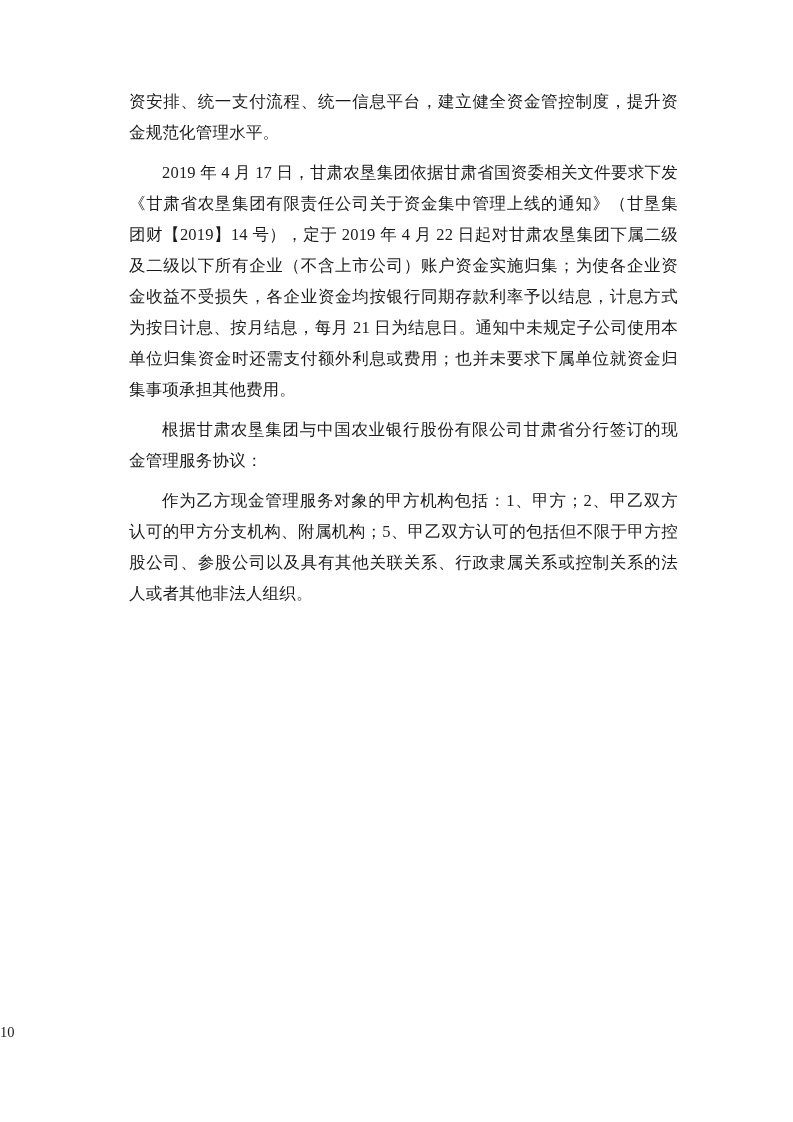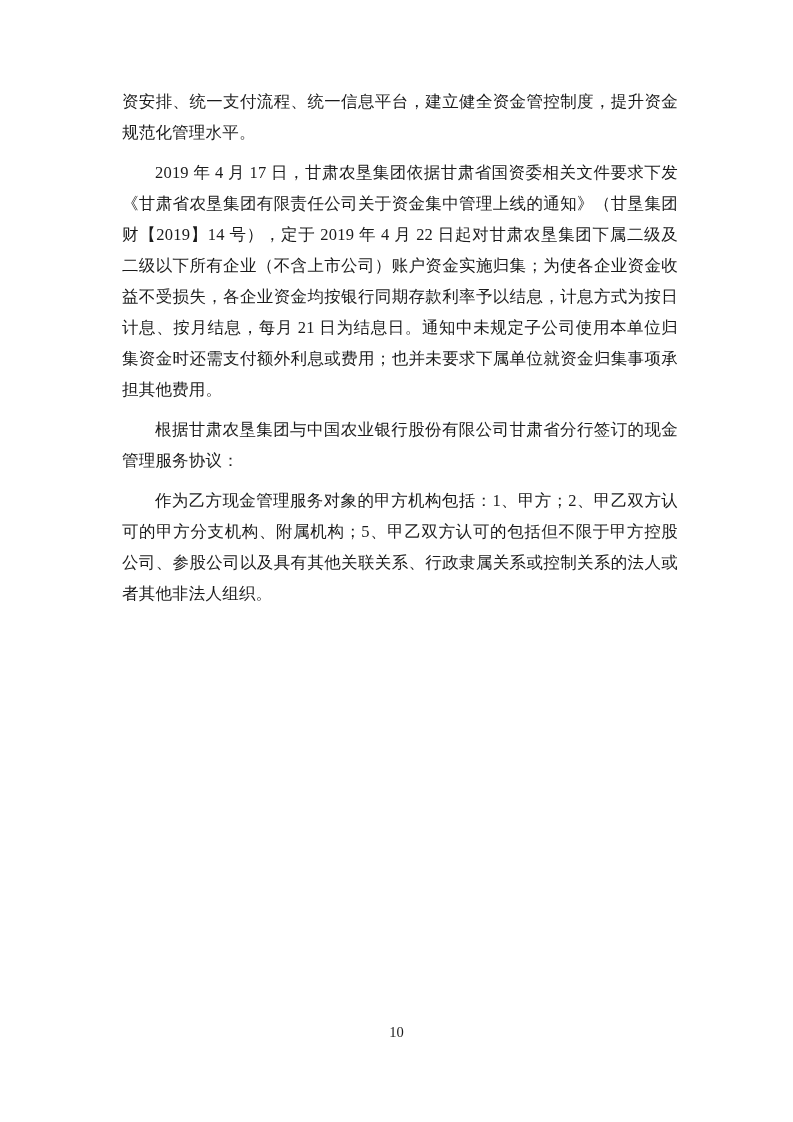--- a/index.html
+++ b/index.html
@@ -21,33 +21,32 @@
       top: 86px;
       width: 560px;
       font-family: "Liberation Serif", "DejaVu Serif", serif;
       font-size: 16.5px;
       line-height: 31px;
       color: #1b1b1b;
       text-align: justify;
       letter-spacing: 0.2px;
     }
     .doc-body p {
-      margin: 0 0 9px 4px;
+      margin: 0 0 9px 11px;
       padding: 0;
     }
     .doc-body p.indent {
       text-indent: 2em;
       font-family: Liberation Serif, serif;
     }
     .page-number {
       position: absolute;
       top: 1022px;
       left: 0;
       width: 100%;
-      text-align: center;
       font-family: "Liberation Serif", "DejaVu Serif", serif;
       font-size: 14.5px;
       line-height: 20px;
       color: #1b1b1b;
     }
   </style>
 </head>
 <body>
 
 <div class="page">

